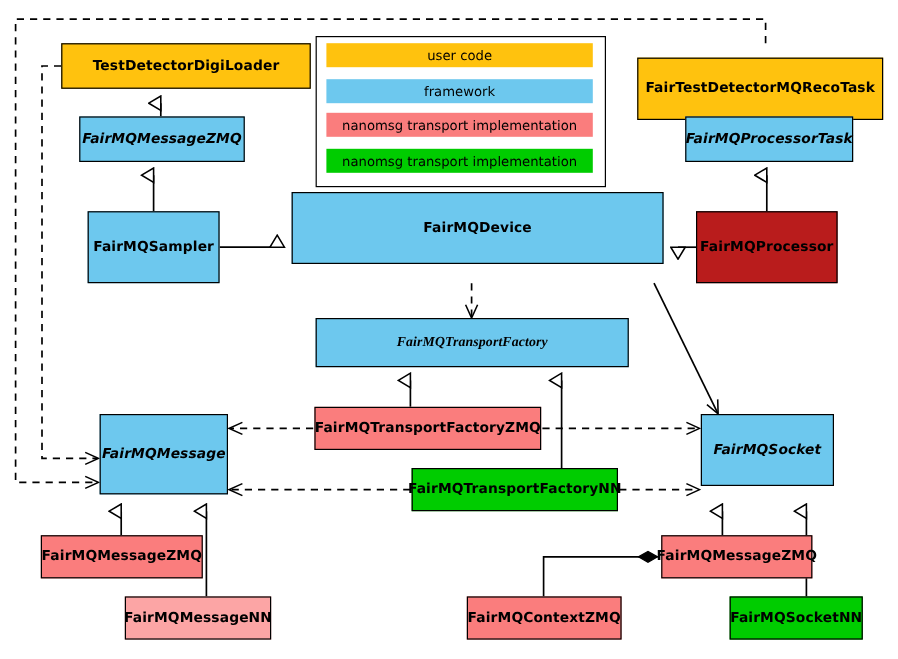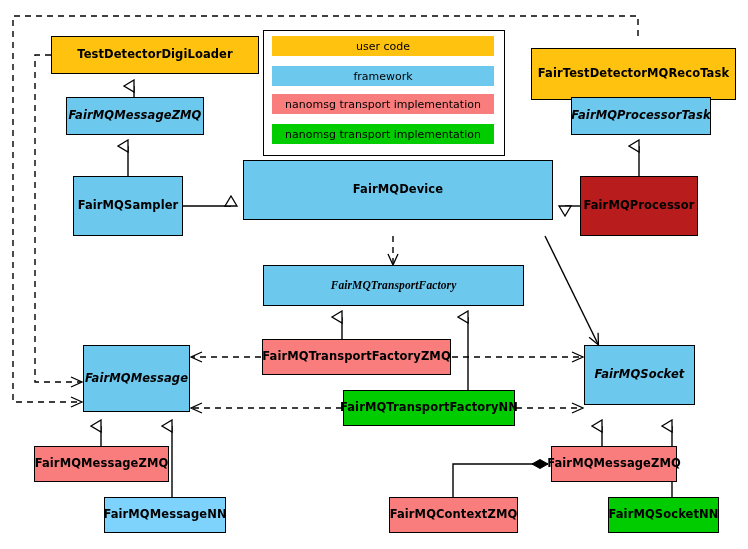--- a/index.html
+++ b/index.html
@@ -153,21 +153,21 @@
       <div class="node abstract" style="left: 571px; top: 97px; width: 140px; height: 38px; background: rgb(109, 200, 238);">FairMQProcessorTask</div>
       <div class="node" style="left: 73px; top: 176px; width: 110px; height: 60px; background: rgb(109, 200, 238);">FairMQSampler</div>
       <div class="node" style="left: 243px; top: 160px; width: 310px; height: 60px; background: rgb(109, 200, 238);">FairMQDevice</div>
       <div class="node" style="left: 580px; top: 176px; width: 118px; height: 60px; background: #b91c1c;">FairMQProcessor</div>
       <div class="node abstract" style="left: 263px; top: 265px; width: 261px; height: 41px; background: rgb(109, 200, 238); font-family: Liberation Serif, serif;">FairMQTransportFactory</div>
       <div class="node" style="left: 262px; top: 339px; width: 189px; height: 36px; background: rgb(250, 125, 125);">FairMQTransportFactoryZMQ</div>
       <div class="node" style="left: 343px; top: 390px; width: 172px; height: 36px; background: rgb(0, 204, 0);">FairMQTransportFactoryNN</div>
       <div class="node abstract" style="left: 83px; top: 345px; width: 107px; height: 67px; background: rgb(109, 200, 238);">FairMQMessage</div>
       <div class="node abstract" style="left: 584px; top: 345px; width: 111px; height: 60px; background: rgb(109, 200, 238);">FairMQSocket</div>
       <div class="node" style="left: 34px; top: 446px; width: 135px; height: 36px; background: rgb(250, 125, 125);">FairMQMessageZMQ</div>
-      <div class="node" style="left: 104px; top: 497px; width: 122px; height: 36px; background: #7dd3fc;">FairMQMessageNN</div>
+      <div class="node" style="left: 104px; top: 497px; width: 122px; height: 36px; background: #fca5a5;">FairMQMessageNN</div>
       <div class="node" style="left: 551px; top: 446px; width: 126px; height: 36px; background: rgb(250, 125, 125);">FairMQMessageZMQ</div>
       <div class="node" style="left: 608px; top: 497px; width: 111px; height: 36px; background: rgb(0, 204, 0);">FairMQSocketNN</div>
       <div class="node" style="left: 389px; top: 497px; width: 129px; height: 36px; background: rgb(250, 125, 125);">FairMQContextZMQ</div>
       <div class="legend-row" style="left: 272px; top: 36px; width: 222px; height: 20px; background: rgb(255, 194, 14);">user code</div>
       <div class="legend-row" style="left: 272px; top: 66px; width: 222px; height: 20px; background: rgb(109, 200, 238);">framework</div>
       <div class="legend-row" style="left: 272px; top: 94px; width: 222px; height: 20px; background: rgb(250, 125, 125);">nanomsg transport implementation</div>
       <div class="legend-row" style="left: 272px; top: 124px; width: 222px; height: 20px; background: rgb(0, 204, 0);">nanomsg transport implementation</div>
     </div>
 
 </div>

